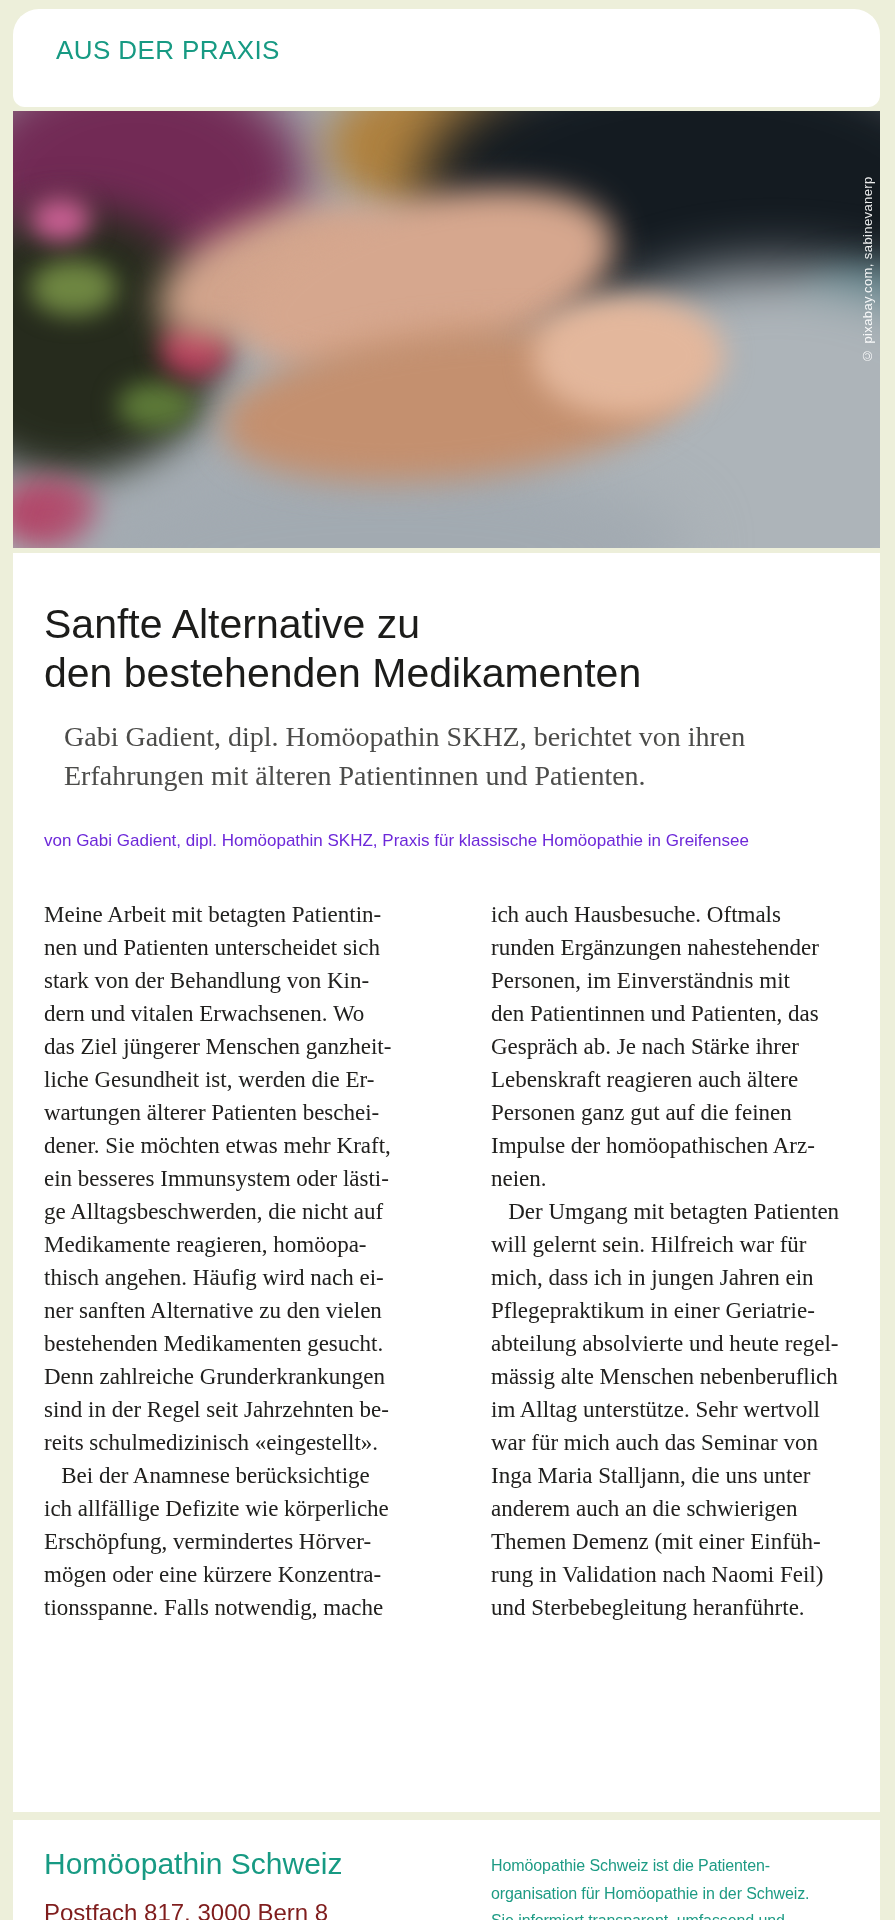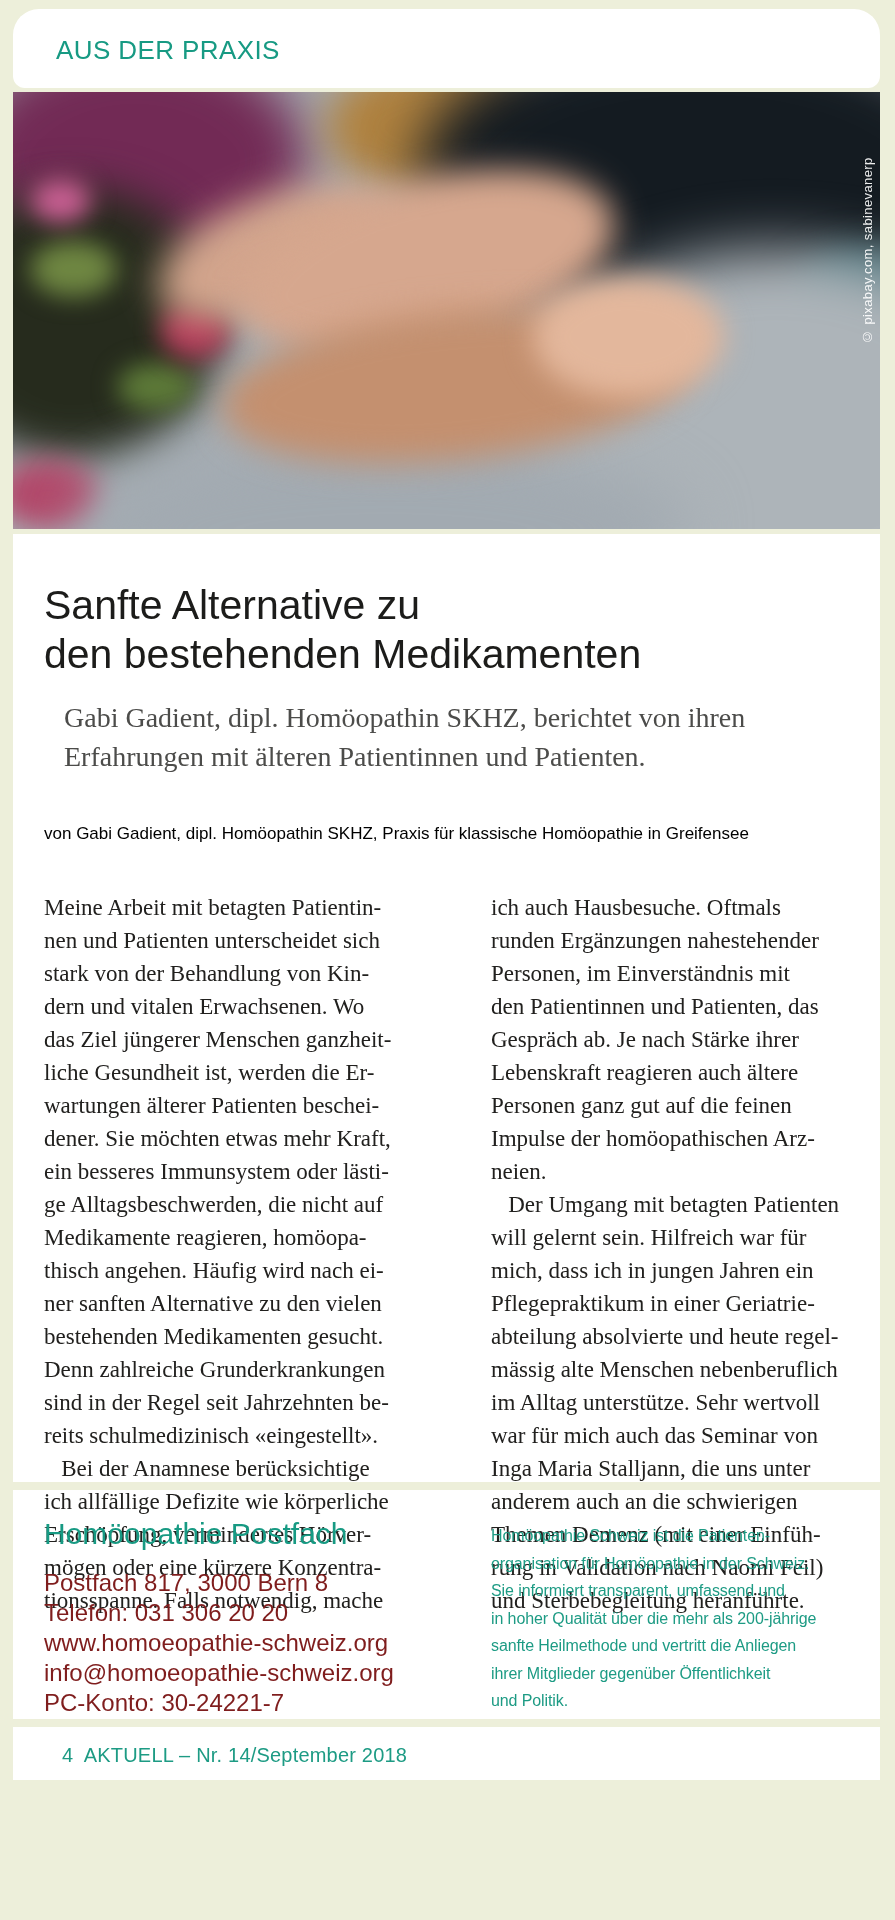--- a/index.html
+++ b/index.html
@@ -6,21 +6,21 @@
   body {
     width: 895px; height: 1920px;
     background: #edefda;
     font-family: "Liberation Sans", sans-serif;
     overflow: hidden;
   }
   .content { margin: 0 15px 0 13px; }
 
   
   .header-card {
-    margin-top: 9px; height: 79px;
+    margin-top: 9px; height: 98px;
     background: #ffffff;
     border-radius: 26px 26px 12px 12px;
   }
   .section-label {
     padding: 26px 0 0 43px;
     font-size: 26px; font-weight: 500;
     letter-spacing: 0.4px;
     color: #179a83;
   }
 
@@ -48,37 +48,37 @@
   .b-knuckle { left:60%;  top:42%;  width:22%; height:28%; background:#e3b79c; filter: blur(14px); }
   .photo-credit {
     position: absolute; top: 0; right: 5px; height: 252px;
     writing-mode: vertical-rl; transform: rotate(180deg);
     font-size: 13px; letter-spacing: 0.4px;
     color: rgba(255,255,255,0.92);
   }
 
   
   .article-card {
-    margin-top: 5px; height: 948px; box-sizing: border-box;
+    margin-top: 5px; height: 1259px; box-sizing: border-box;
     background: #ffffff;
     padding: 47px 15px 0 31px;
   }
   .article-title {
     font-size: 41px; line-height: 49px; font-weight: 400;
     color: #1c1c1a; white-space: pre-wrap;
   }
   .article-subtitle {
     margin-top: 19px;
     font-family: "Liberation Serif", serif;
     font-size: 28px; line-height: 39px;
     color: #4c4c4a; white-space: pre-wrap; margin-left: 20px;
   }
   .article-byline {
-    margin-top: 48px;
-    font-size: 17px; color: #000000;
+    margin-top: 36px;
+    font-size: 17px; color: #6d28d9;
   }
   .article-body {
     margin-top: 47px; display: flex; gap: 42px;
     font-family: Liberation Serif, serif;
     font-size: 23px; line-height: 33px;
     color: #21201e;
   }
   .article-body .col { white-space: pre-wrap; }
   .col-1 { flex: 0 0 405px; }
   .col-2 { flex: 1; }
@@ -194,21 +194,21 @@
 Inga Maria Stalljann, die uns unter
 anderem auch an die schwierigen
 Themen Demenz (mit einer Einfüh-
 rung in Validation nach Naomi Feil)
 und Sterbebegleitung heranführte.</div>
     </div>
   </div>
 
   <div class="info-card">
     <div class="info-left">
-      <div class="info-heading">Homöopathie Postfach</div>
+      <div class="info-heading">Homöopathin Schweiz</div>
       <div class="info-contact">Postfach 817, 3000 Bern 8
 Telefon: 031 306 20 20
 www.homoeopathie-schweiz.org
 info@homoeopathie-schweiz.org
 PC-Konto: 30-24221-7</div>
     </div>
     <div class="info-description">Homöopathie Schweiz ist die Patienten-
 organisation für Homöopathie in der Schweiz.
 Sie informiert transparent, umfassend und
 in hoher Qualität über die mehr als 200-jährige

